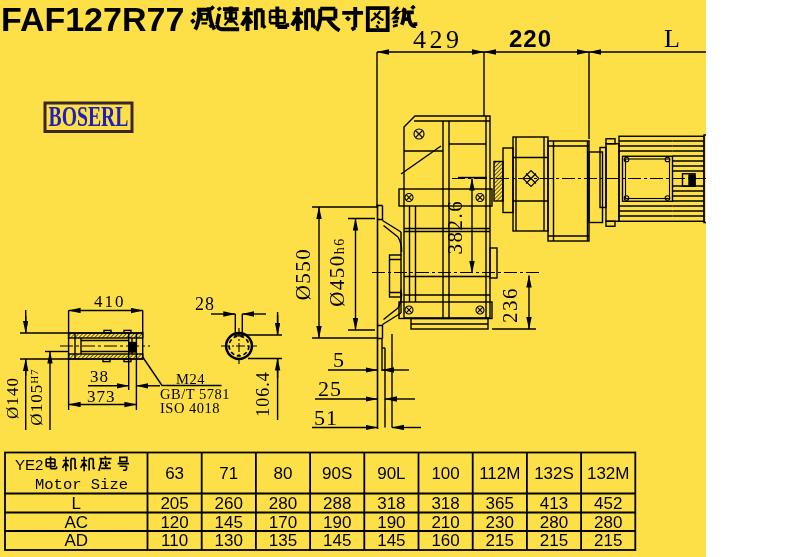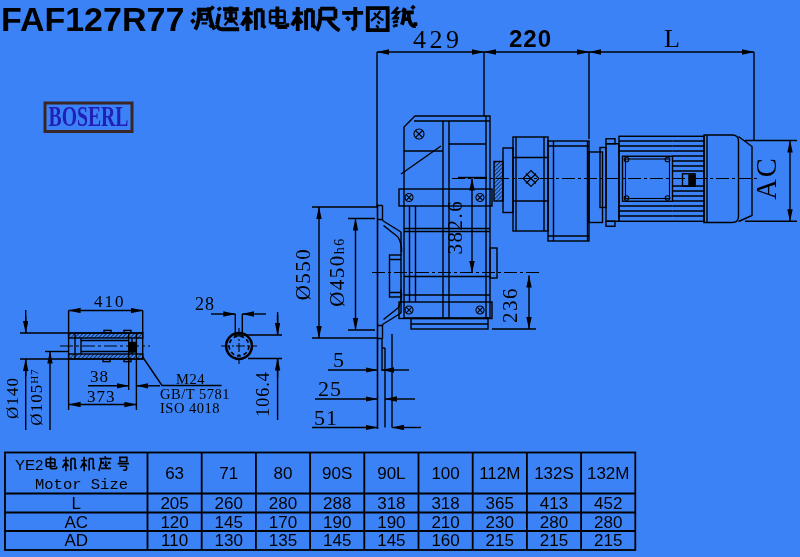--- a/index.html
+++ b/index.html
@@ -1,15 +1,15 @@
 <!DOCTYPE html>
 <html><head><meta charset="utf-8">
 <style>
 html,body{margin:0;padding:0;background:#fff;}
-#page{position:relative;width:800px;height:557px;background:#3b82f6;overflow:hidden;}
+#page{position:relative;width:706px;height:557px;background:#fde047;overflow:hidden;}
 svg{position:absolute;top:0;left:0;}
 text{font-family:"Liberation Serif",serif;fill:#000;}
 .sans{font-family:"Liberation Sans",sans-serif !important;}
 .dim{font-size:26px;letter-spacing:3px;}
 .dimb{font-family:"Liberation Sans",sans-serif !important;font-weight:bold;font-size:24px;letter-spacing:1px;}
 .tbl,.tbl text{font-family:"Liberation Sans",sans-serif !important;font-size:17px;letter-spacing:0px;}
 .mono{font-family:"Liberation Mono",monospace !important;font-size:15.5px;}
 .ann{font-size:14.5px;letter-spacing:0.5px;}
 .ln{stroke:#000;stroke-width:1.4;fill:none;}
 .ln2{stroke:#000;stroke-width:1.8;fill:none;}

